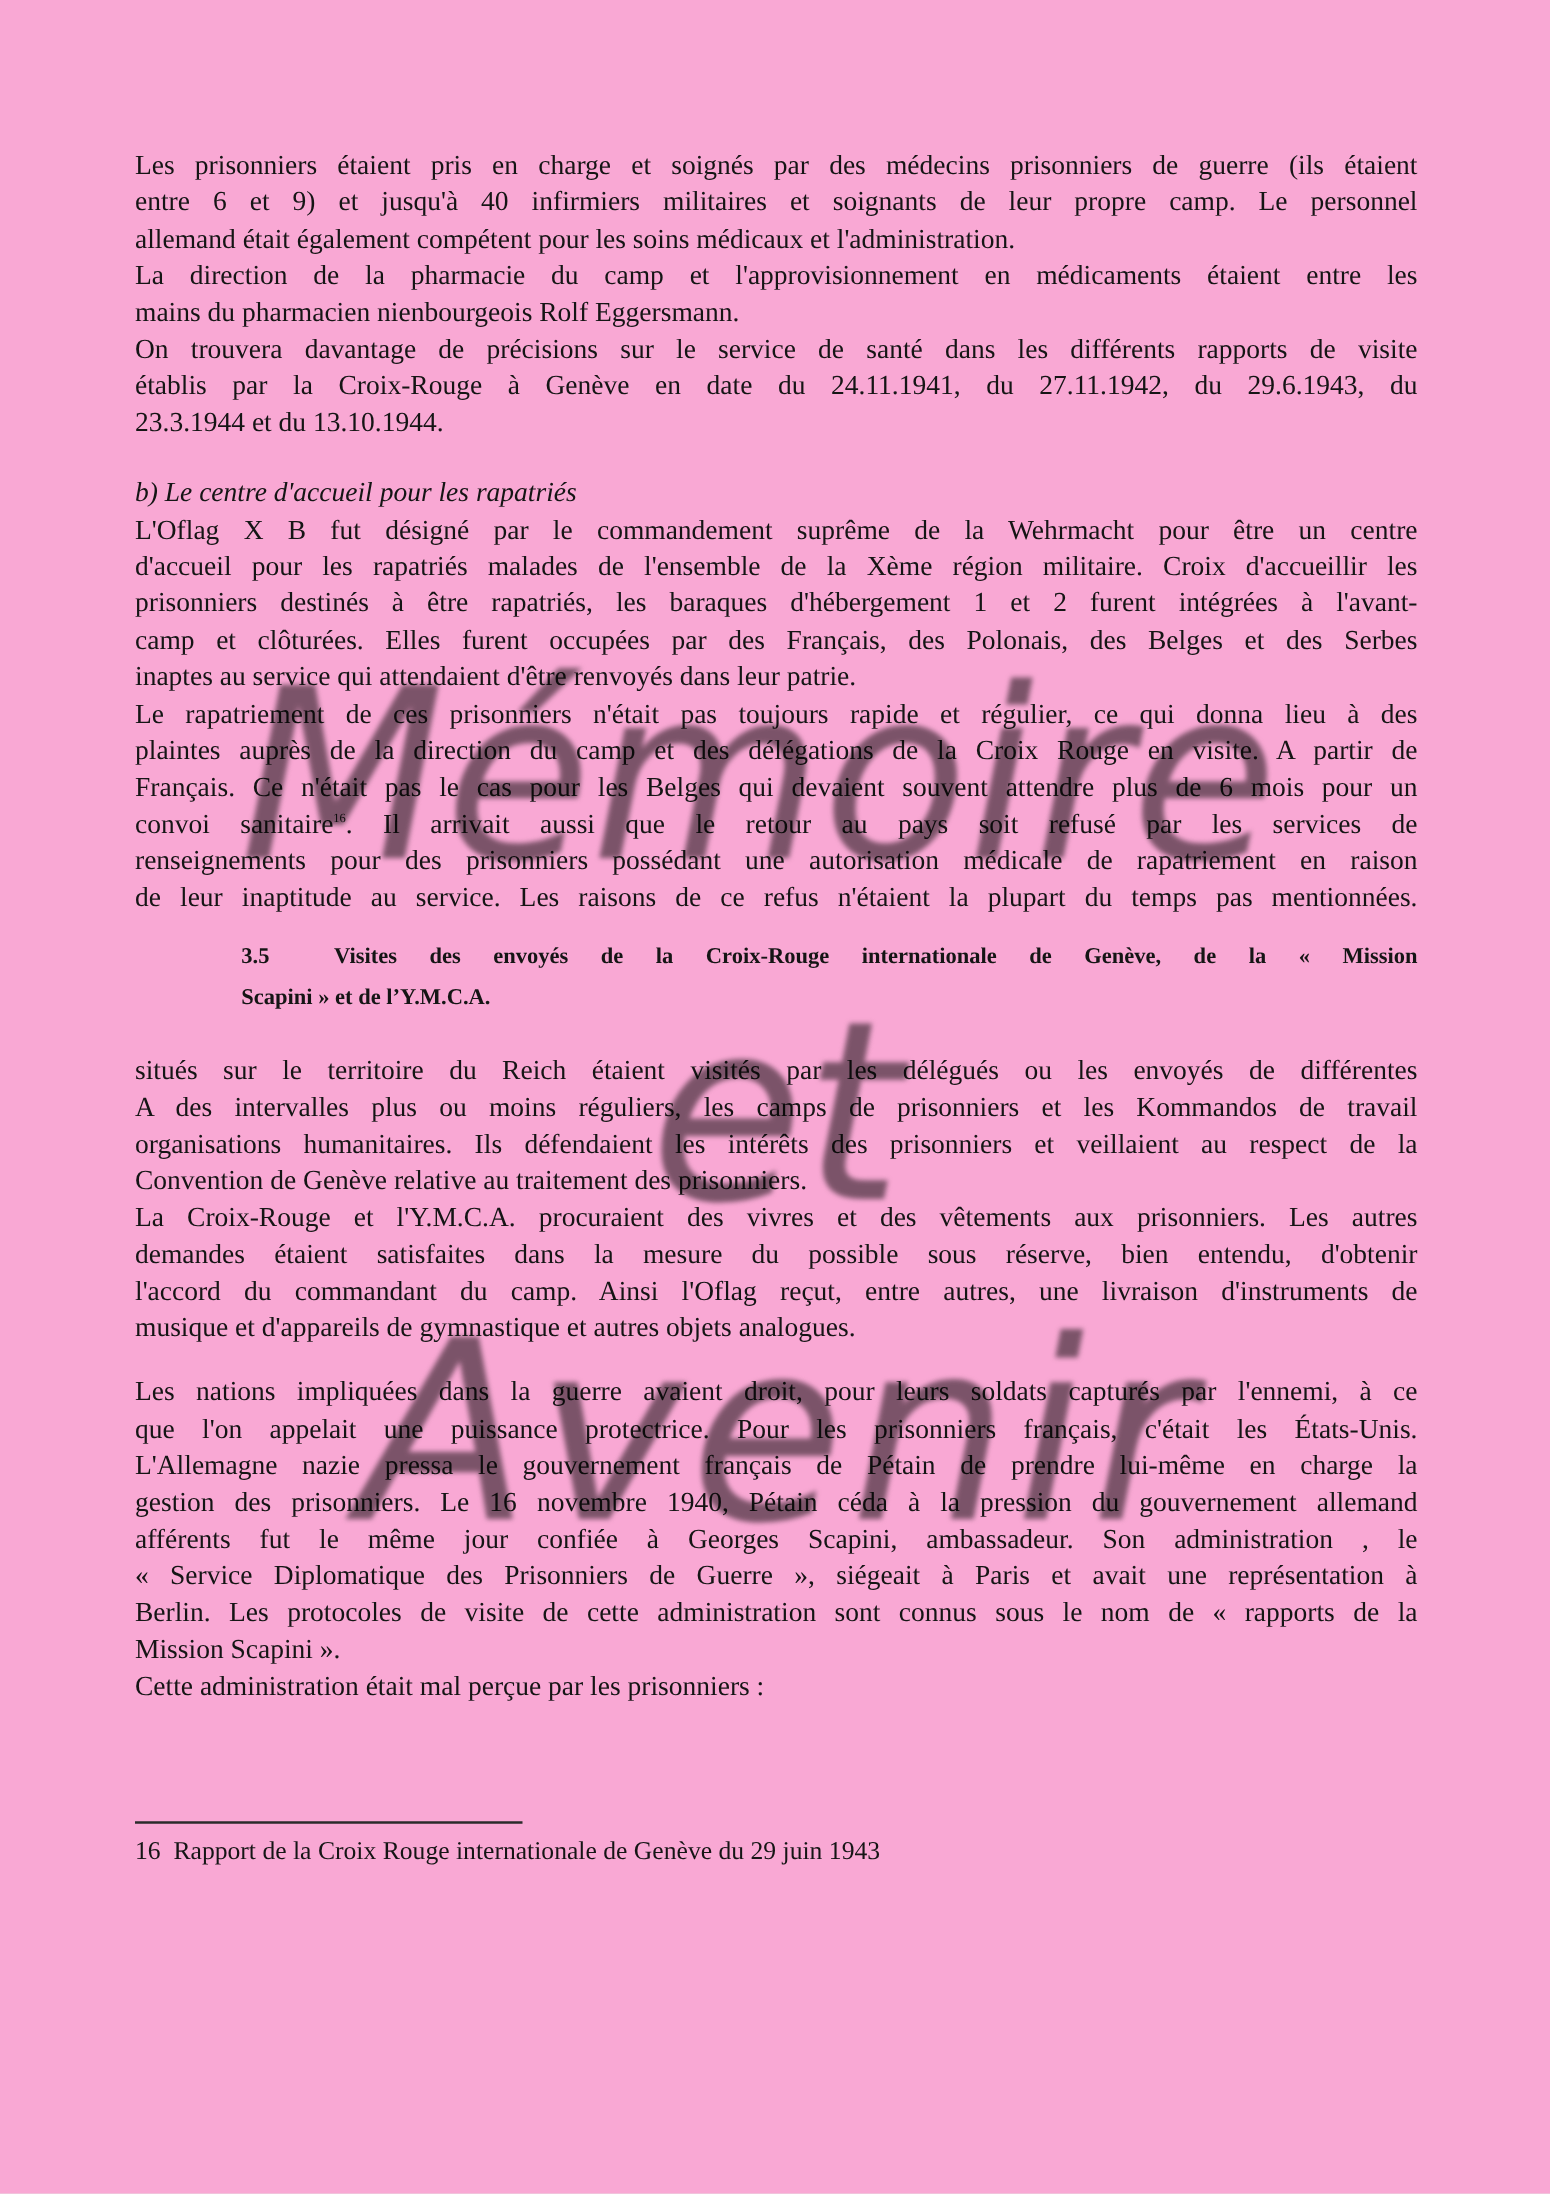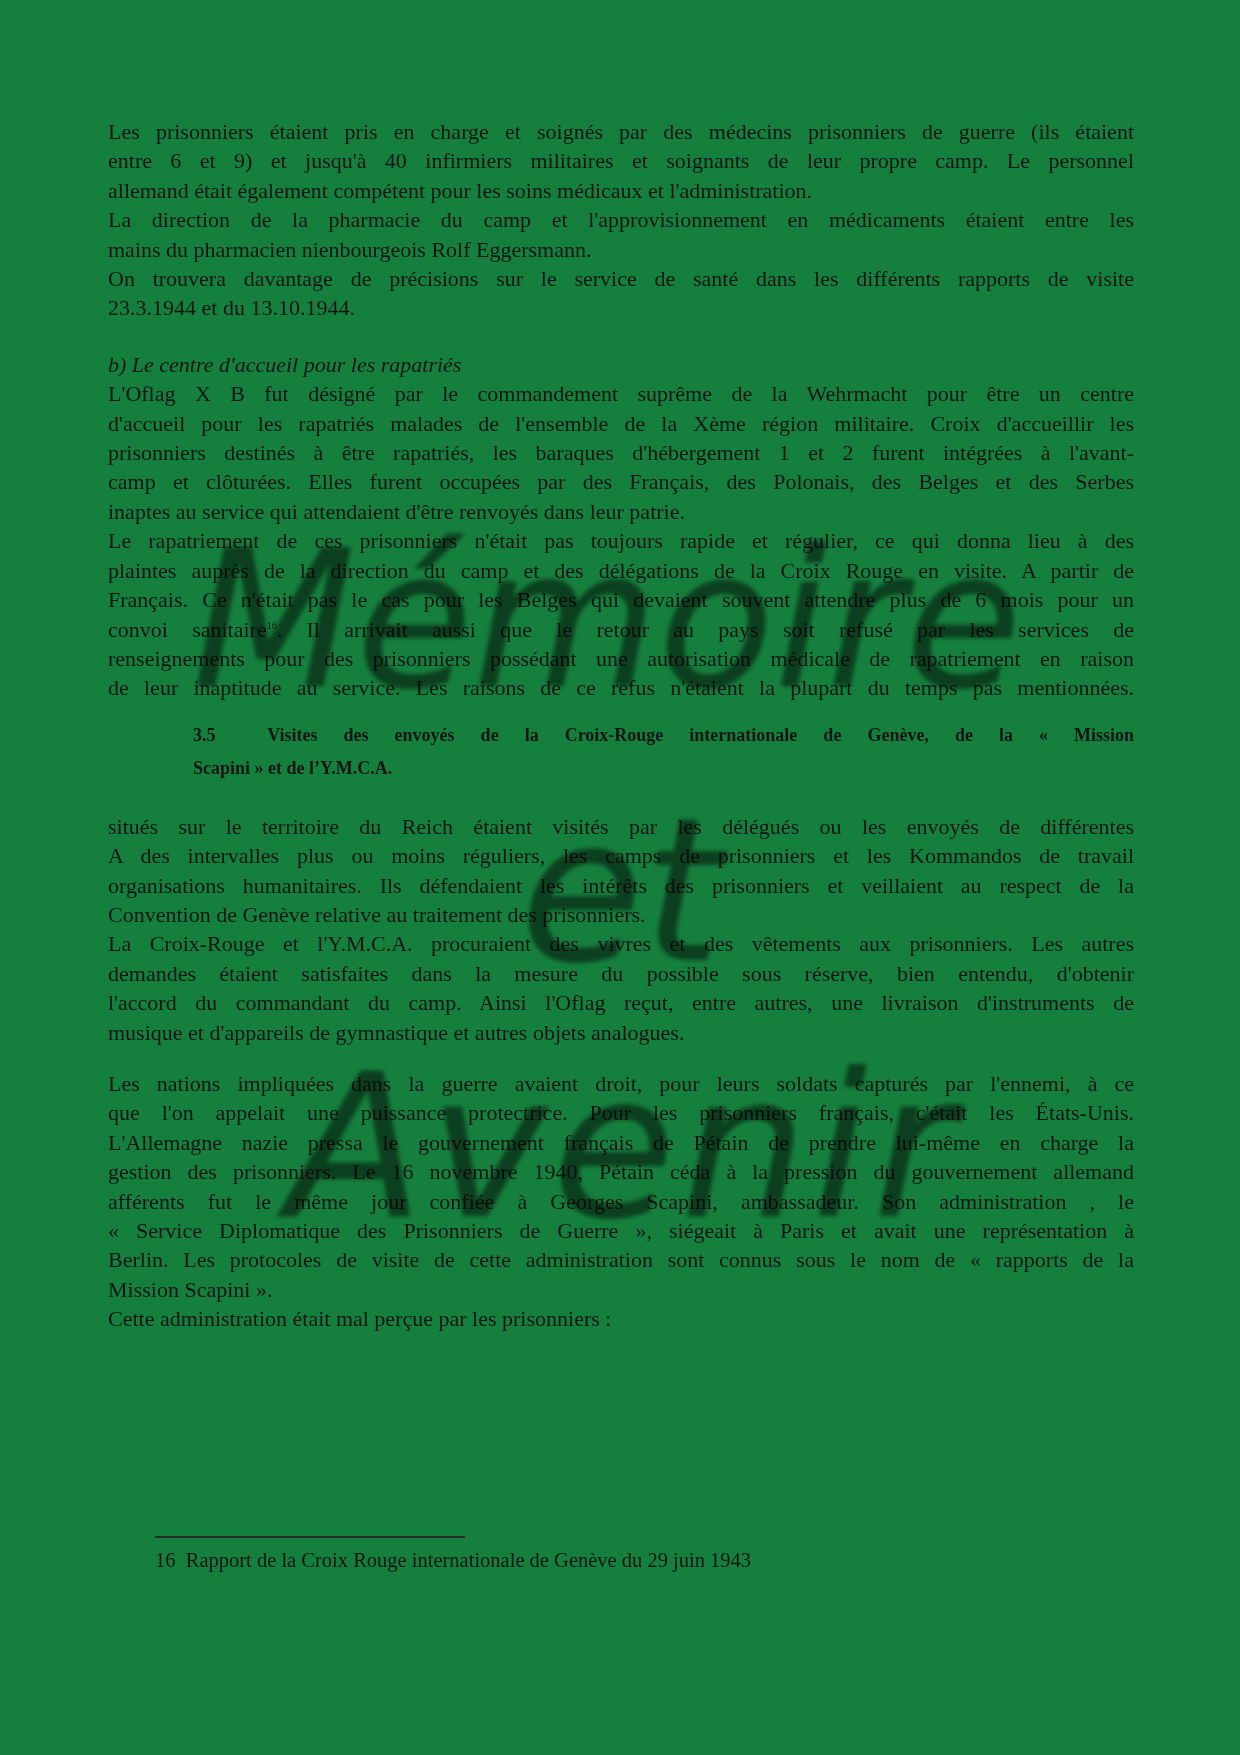--- a/index.html
+++ b/index.html
@@ -1,19 +1,19 @@
 <!DOCTYPE html>
 <html lang="fr"><head>
 <meta charset="utf-8">
 <style>
   html,body{margin:0;padding:0;background:#e8e8e8;}
   .page{
     position:relative;
     width:1240px;height:1755px;
-    background:#15803d;
+    background:#f9a8d4;
     overflow:hidden;
     font-family:"Liberation Serif","DejaVu Serif",serif;
     color:#151515;
   }
   #content{
     position:absolute;
     left:108px;top:117px;
     width:1026px;
   }
   .block{margin:0;}
@@ -57,23 +57,22 @@
     pointer-events:none;
     white-space:nowrap;
   }
   .wm-1{left:192px;top:526px;font-size:190px;}
   .wm-2{left:520px;top:791px;font-size:200px;}
   .wm-3{left:287px;top:1047px;font-size:200px;letter-spacing:5px;}
 
   
   .footnote{
     position:absolute;
-    left:108px;top:1536px;
+    left:108px;top:1457px;
     width:1026px;
-    margin-left:47px;
   }
   .footnote-rule{
     width:310px;height:0;
     border-top:2px solid #2b2b2b;
   }
   .footnote-text{
     margin-top:9px;
     font-size:20.5px;
     line-height:26px;
     white-space:pre-wrap;
@@ -89,20 +88,21 @@
         <div class="line">Les prisonniers étaient pris en charge et soignés par des médecins prisonniers de guerre (ils étaient</div>
         <div class="line">entre 6 et 9) et jusqu'à 40 infirmiers militaires et soignants de leur propre camp. Le personnel</div>
         <div class="line last">allemand était également compétent pour les soins médicaux et l'administration.</div>
       </div>
       <div class="block p">
         <div class="line">La direction de la pharmacie du camp et l'approvisionnement en médicaments étaient entre les</div>
         <div class="line last">mains du pharmacien nienbourgeois Rolf Eggersmann.</div>
       </div>
       <div class="block p">
         <div class="line">On trouvera davantage de précisions sur le service de santé dans les différents rapports de visite</div>
+        <div class="line">établis par la Croix-Rouge à Genève en date du 24.11.1941, du 27.11.1942, du 29.6.1943, du</div>
         <div class="line last">23.3.1944 et du 13.10.1944.</div>
       </div>
       <div class="block h-italic">
         <div class="line last">b) Le centre d'accueil pour les rapatriés</div>
       </div>
       <div class="block p">
         <div class="line">L'Oflag X B fut désigné par le commandement suprême de la Wehrmacht pour être un centre</div>
         <div class="line">d'accueil pour les rapatriés malades de l'ensemble de la Xème région militaire. Croix d'accueillir les</div>
         <div class="line">prisonniers destinés à être rapatriés, les baraques d'hébergement 1 et 2 furent intégrées à l'avant-</div>
         <div class="line">camp et clôturées. Elles furent occupées par des Français, des Polonais, des Belges et des Serbes</div>

